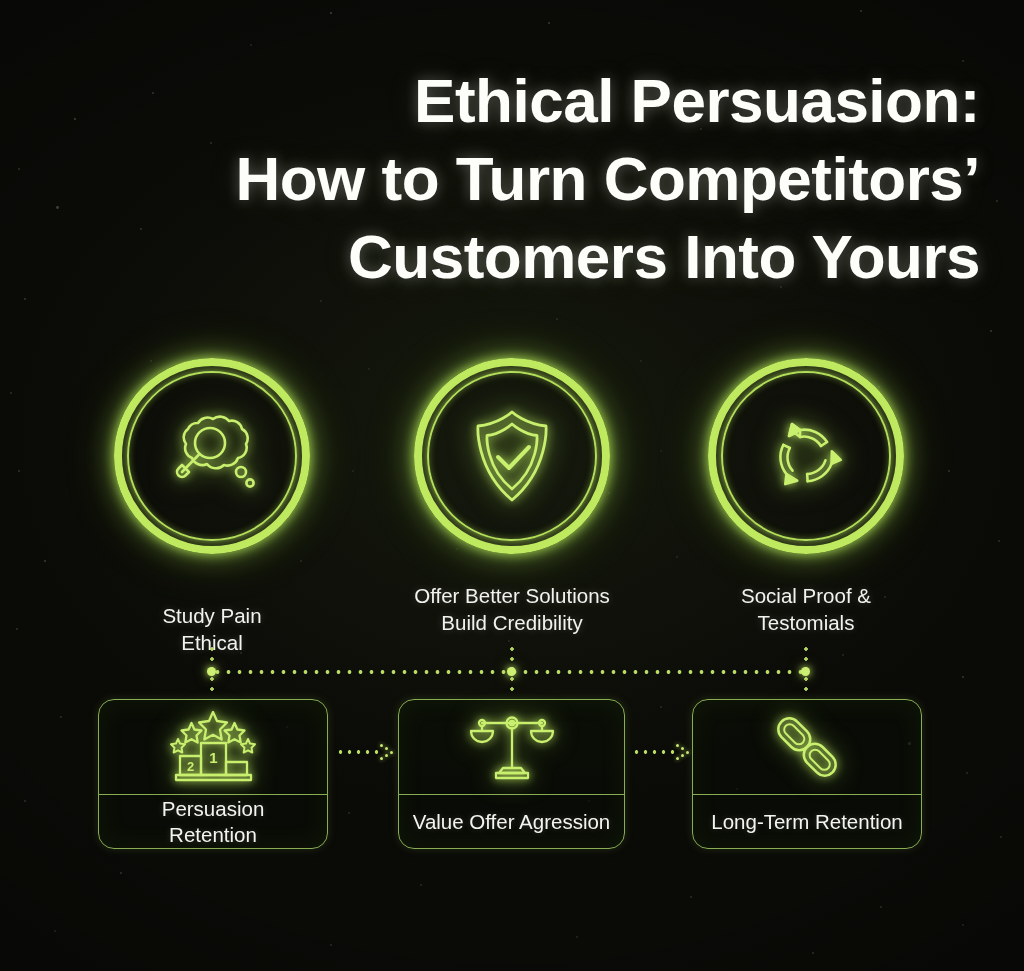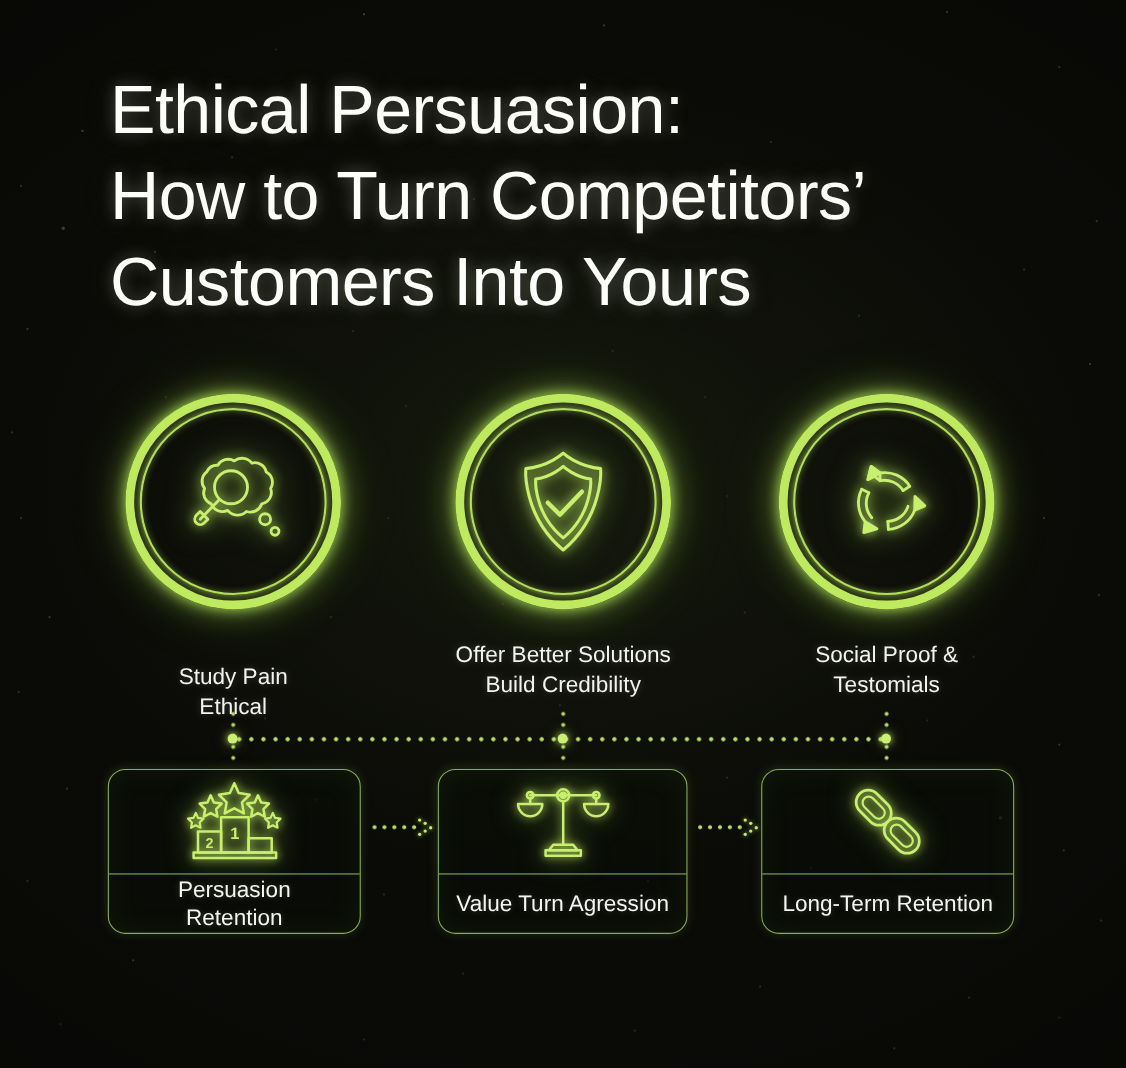--- a/index.html
+++ b/index.html
@@ -38,26 +38,27 @@
 
   
   #title-block {
     position: absolute;
     left: 100px;
     top: 62px;
     width: 880px;
   }
   .title-line {
     color: #fdfdfa;
-    font-weight: normal;
+    font-weight: bold;
     font-size: 62px;
     line-height: 78px;
     letter-spacing: -0.5px;
     white-space: nowrap;
     text-shadow: 0 0 14px rgba(255,255,255,0.28), 0 0 34px rgba(200,230,140,0.13);
+    text-align: right;
   }
 
   
   .circle-node {
     position: absolute;
     width: 196px;
     height: 196px;
     top: 358px;
   }
   .ring-outer {
@@ -431,21 +432,21 @@
         <path d="M2 21 L24 21 A11 11 0 0 1 2 21 Z"></path>
 
         <circle cx="73" cy="13" r="3"></circle>
         <path d="M73 16 L73 21"></path>
 
         <path d="M62 21 L84 21 A11 11 0 0 1 62 21 Z"></path>
       </svg>
     </div>
     <div class="card-label-area">
       <div class="card-label">
-        <div>Value Turn Agression</div>
+        <div>Value Offer Agression</div>
       </div>
     </div>
   </div>
 
   <div class="card-arrow" style="left:632px;">
     <div class="shaft"></div>
     <div class="head-dot" style="left:44px; top:3px;"></div>
     <div class="head-dot" style="left:49px; top:6px;"></div>
     <div class="head-dot" style="left:54px; top:9.5px;"></div>
     <div class="head-dot" style="left:49px; top:13px;"></div>

